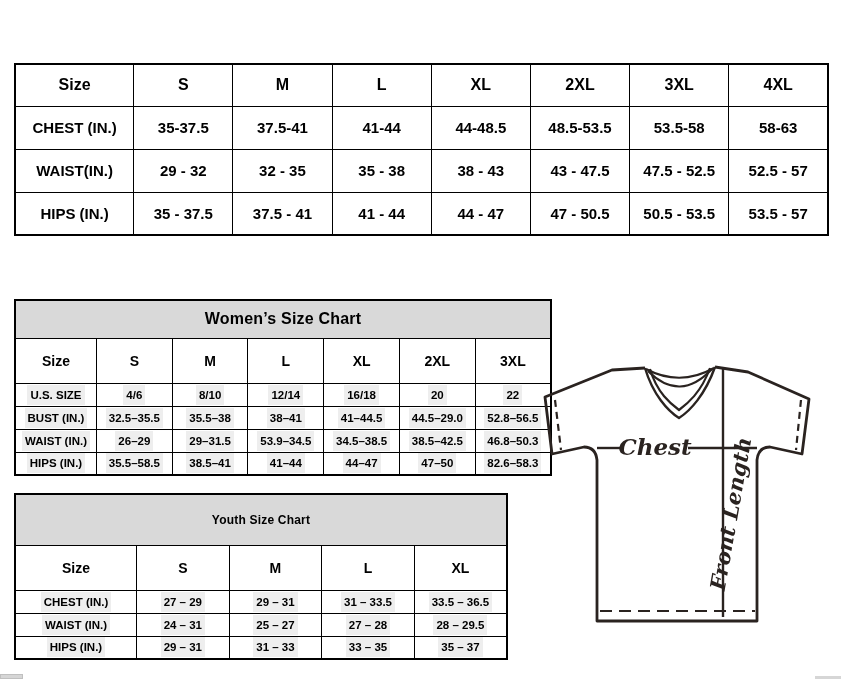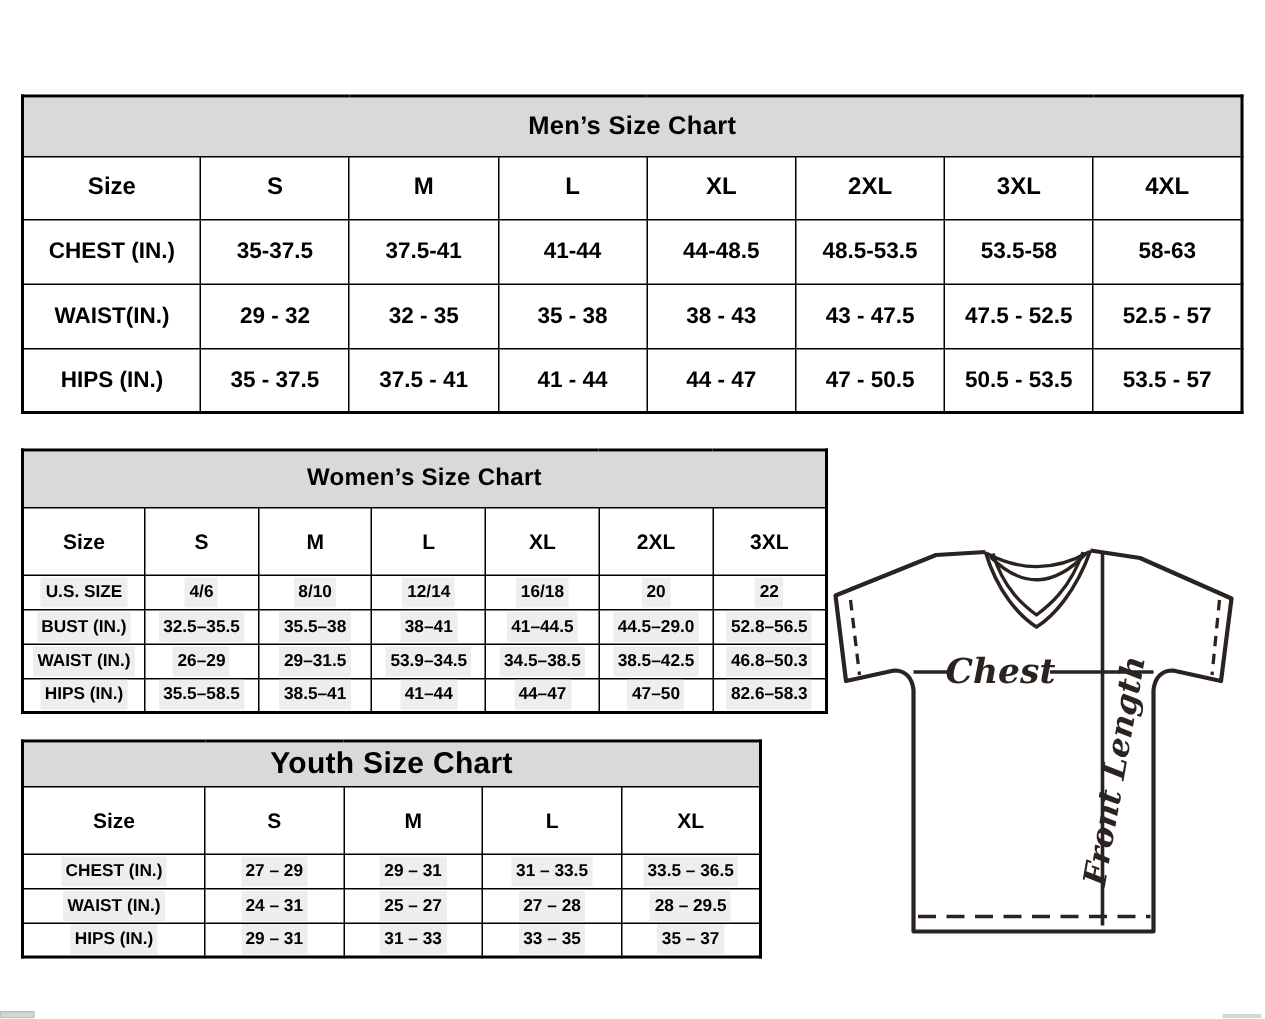--- a/index.html
+++ b/index.html
@@ -30,29 +30,29 @@
   .men tr.datarow th, .men tr.datarow td { height:43px; font-size:15px; }
   .men col.c-label { width:14.6%; }
   
   .women { left:14px; top:299px; width:538px; }
   .women tr.band th { height:38px; font-size:16px; }
   .women tr.cols th { height:45px; font-size:14px; }
   .women tr.datarow th, .women tr.datarow td { height:23px; font-size:11.5px; }
   .women col.c-label { width:15.2%; }
   
   .youth { left:14px; top:493px; width:494px; }
-  .youth tr.band th { height:30px; font-size:20px; }
+  .youth tr.band th { height:51px; font-size:12px; }
   .youth tr.cols th { height:45px; font-size:14px; }
   .youth tr.datarow th, .youth tr.datarow td { height:23px; font-size:11.5px; }
   .youth col.c-label { width:24.7%; }
   
   .hl tr.datarow .cv { background:#eeeeee; padding:4px 3px; }
   .cv { display:inline-block; }
   
-  .jersey-wrap { position:absolute; left:550px; top:352px; width:285px; height:282px; }
+  .jersey-wrap { position:absolute; left:538px; top:352px; width:285px; height:282px; }
   .jersey-wrap svg { display:block; }
   .diagram-text {
     font-family:"DejaVu Serif", serif; font-style:italic; font-weight:bold;
     fill:#2a2320;
   }
   
   .sb-frag { position:absolute; background:#d6d6d6; }
   .sb-frag.left  { left:0;   top:674px; width:23px; height:5px; border:1px solid #c0c0c0; }
   .sb-frag.right { left:815px; top:676px; width:26px; height:3px; }
 </style>
@@ -67,23 +67,20 @@
         <col class="c-label">
         <col class="c-size">
         <col class="c-size">
         <col class="c-size">
         <col class="c-size">
         <col class="c-size">
         <col class="c-size">
         <col class="c-size">
       </colgroup>
       <tbody>
-        <tr class="band">
-          <th colspan="8"><span class="cv">Men’s Size Chart</span></th>
-        </tr>
         <tr class="cols">
           <th><span class="cv">Size</span></th>
           <th><span class="cv">S</span></th>
           <th><span class="cv">M</span></th>
           <th><span class="cv">L</span></th>
           <th><span class="cv">XL</span></th>
           <th><span class="cv">2XL</span></th>
           <th><span class="cv">3XL</span></th>
           <th><span class="cv">4XL</span></th>
         </tr>

